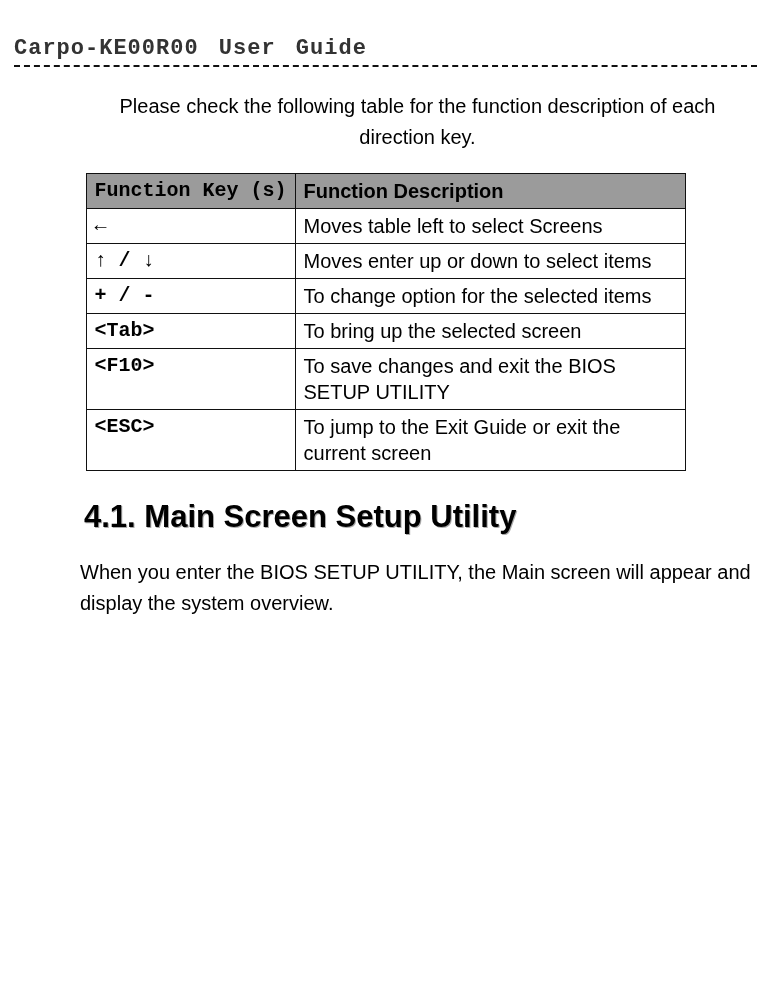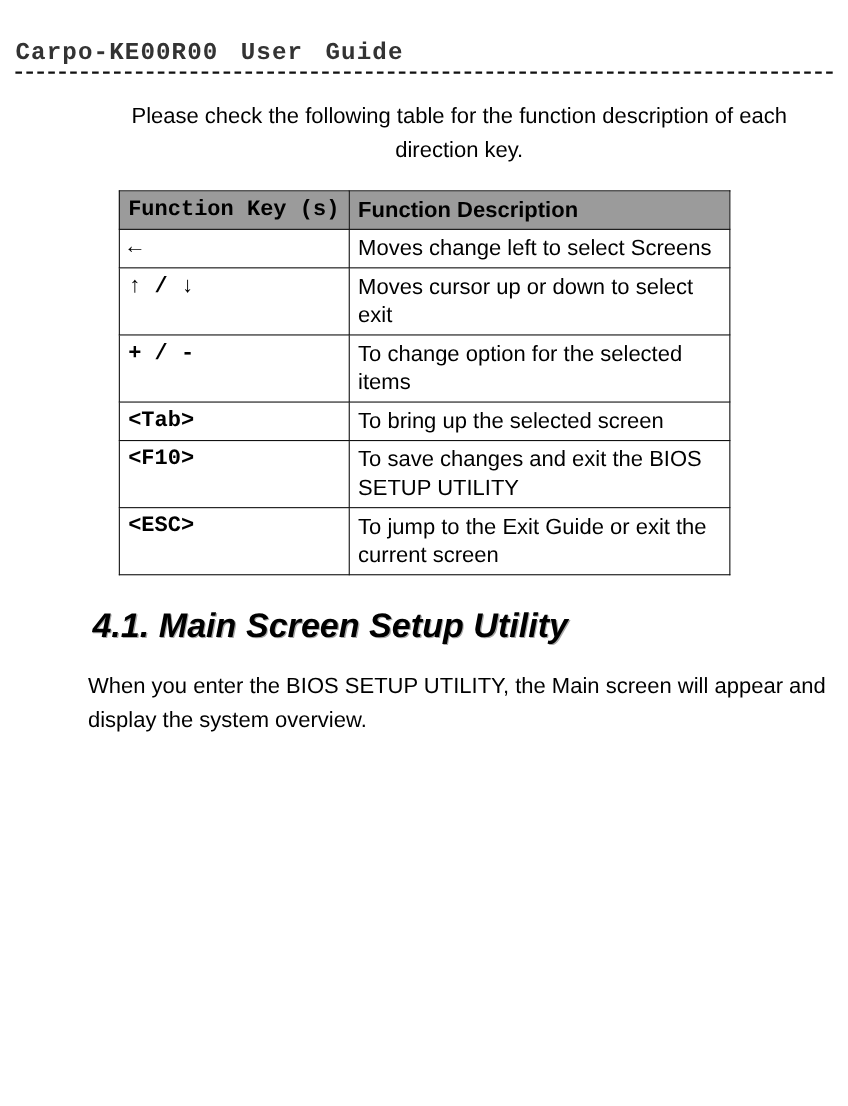--- a/index.html
+++ b/index.html
@@ -35,21 +35,21 @@
   .body-text {
     font-size: 20px;
     line-height: 1.55;
     margin: 0 0 20px 0;
     padding: 0 2px 0 66px;
     text-align: center;
   }
   table.fn {
     border-collapse: collapse;
     margin: 0 auto 26px auto;
-    width: 556px;
+    width: 600px;
     padding-left: 42px;
   }
   table.fn td, table.fn th {
     border: 1px solid #111;
     padding: 4px 8px;
     font-size: 20px;
     vertical-align: top;
     text-align: left;
     line-height: 1.3;
   }
@@ -62,21 +62,20 @@
     font-family: "Courier New", Courier, monospace;
     font-weight: bold;
     width: 180px;
     white-space: nowrap;
   }
   table.fn .col-desc {
     width: 376px;
   }
   h2.section {
     font-family: Arial, Helvetica, sans-serif;
-    font-style: italic;
     font-weight: bold;
     font-size: 31px;
     margin: 28px 0 22px 70px;
     color: #000;
     text-shadow: 1px 1px 0 #aaa;
   }
   .lower-text {
     font-size: 20px;
     line-height: 1.55;
     margin: 0 0 0 66px;
@@ -111,25 +110,25 @@
   <table class="fn">
     <thead>
       <tr>
         <td class="col-key">Function Key (s)</td>
         <td class="col-desc">Function Description</td>
       </tr>
     </thead>
     <tbody>
       <tr>
         <td class="col-key">←</td>
-        <td class="col-desc">Moves change left to select Screens</td>
+        <td class="col-desc">Moves table left to select Screens</td>
       </tr>
       <tr>
         <td class="col-key">↑ / ↓</td>
-        <td class="col-desc">Moves cursor up or down to select exit</td>
+        <td class="col-desc">Moves enter up or down to select items</td>
       </tr>
       <tr>
         <td class="col-key">+ / -</td>
         <td class="col-desc">To change option for the selected items</td>
       </tr>
       <tr>
         <td class="col-key">&lt;Tab&gt;</td>
         <td class="col-desc">To bring up the selected screen</td>
       </tr>
       <tr>

